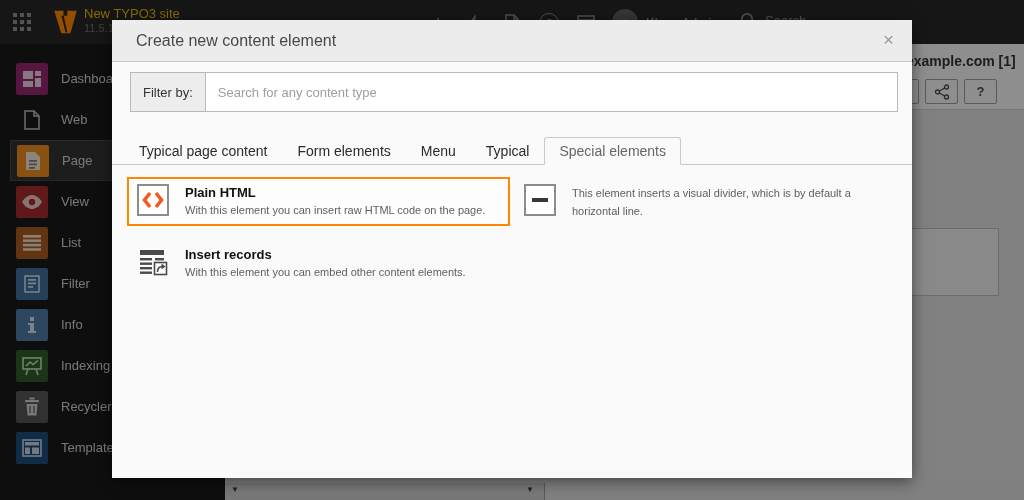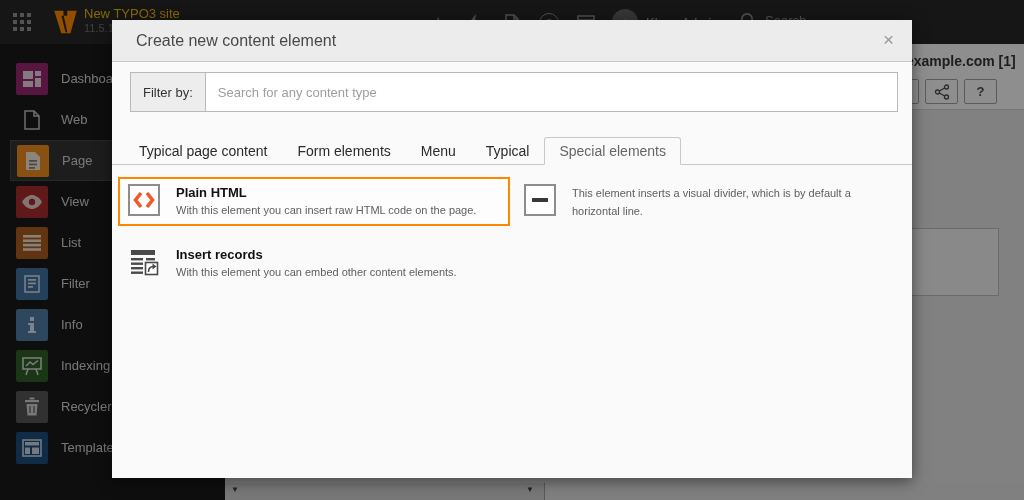--- a/index.html
+++ b/index.html
@@ -48,21 +48,21 @@
   .modal-header{height:42px;background:#ececec;border-bottom:1px solid #c8c8c8;position:relative;box-sizing:border-box;}
   .modal-title{line-height:41px;padding-left:24px;font-size:16px;color:#484848;}
   .modal-close{position:absolute;right:16px;top:8px;font-size:19px;color:#9a9a9a;background:none;border:none;cursor:pointer;line-height:1;padding:2px;font-family:inherit;}
   .filter-row{display:flex;margin:10px 14px 0 18px;height:40px;}
   .filter-addon{background:#ededed;border:1px solid #b9b9b9;border-right:none;padding:0 12px;font-size:13px;color:#333;display:flex;align-items:center;white-space:nowrap;}
   .filter-input{flex:1;border:1px solid #b9b9b9;background:#fff;padding:0 12px;font-size:13px;color:#333;outline:none;font-family:inherit;}
   .filter-input::placeholder{color:#9e9e9e;opacity:1;}
   .tabs{margin-top:25px;padding-left:12px;border-bottom:1px solid #c8c8c8;display:flex;}
   .tab{padding:5px 14px;font-size:14px;color:#2b2b2b;cursor:pointer;border:1px solid transparent;margin-bottom:-1px;white-space:nowrap;}
   .tab.active{background:#fafafa;border-color:#c8c8c8 #c8c8c8 #fafafa #c8c8c8;border-radius:3px 3px 0 0;color:#666;}
-  .ce-grid{display:grid;grid-template-columns:1fr 1fr;gap:12px 4px;padding:12px 6px;align-items:start;}
+  .ce-grid{display:grid;grid-template-columns:1fr 1fr;gap:12px 4px;padding:12px 15px;align-items:start;}
   .ce-item{display:flex;align-items:flex-start;padding:5px 8px;border:2px solid transparent;cursor:pointer;}
   .ce-item.selected{border-color:#ff8700;background:#fdfdfd;}
   .ce-iconbox{width:32px;height:32px;flex:0 0 32px;box-sizing:border-box;display:flex;align-items:center;justify-content:center;}
   .ce-iconbox.framed{border:2px solid #8c8c8c;background:#fff;}
   .ce-text{margin-left:16px;min-width:0;}
   .ce-title{font-size:13px;font-weight:bold;color:#111;line-height:16px;margin-top:1px;}
   .ce-desc{font-size:11px;color:#5f5f5f;line-height:18px;}
   .svg-block{display:block;}
 </style>
 </head>

